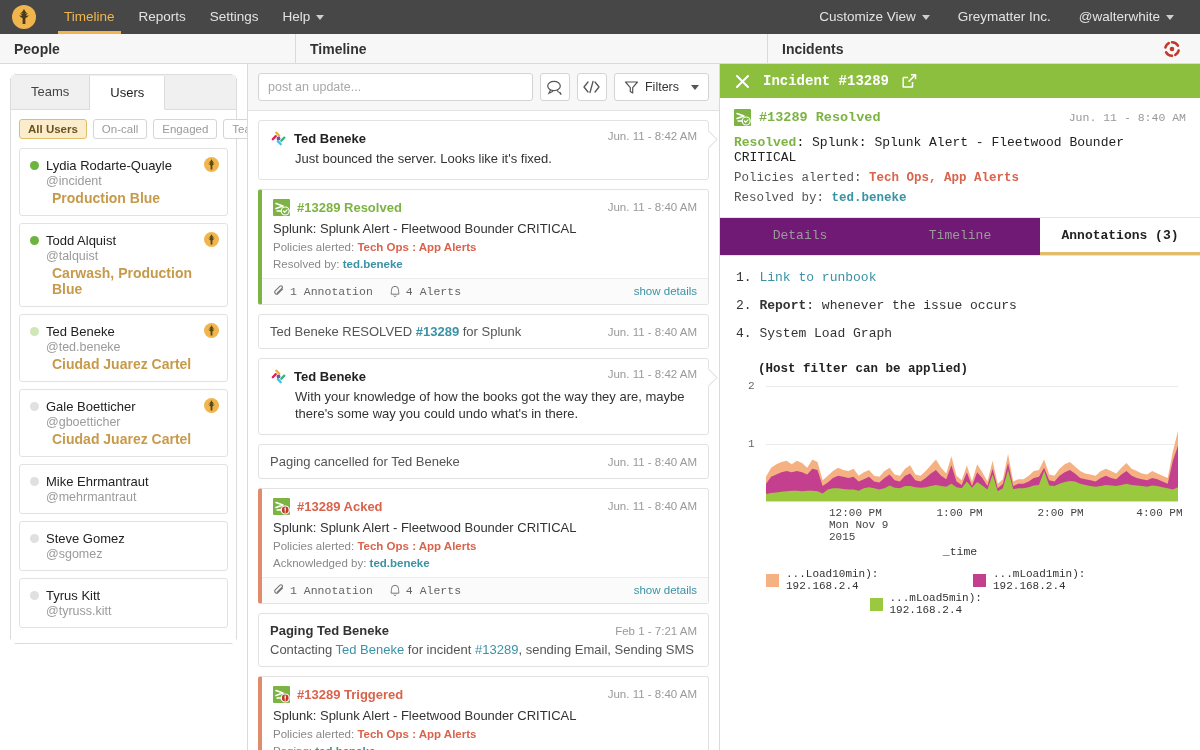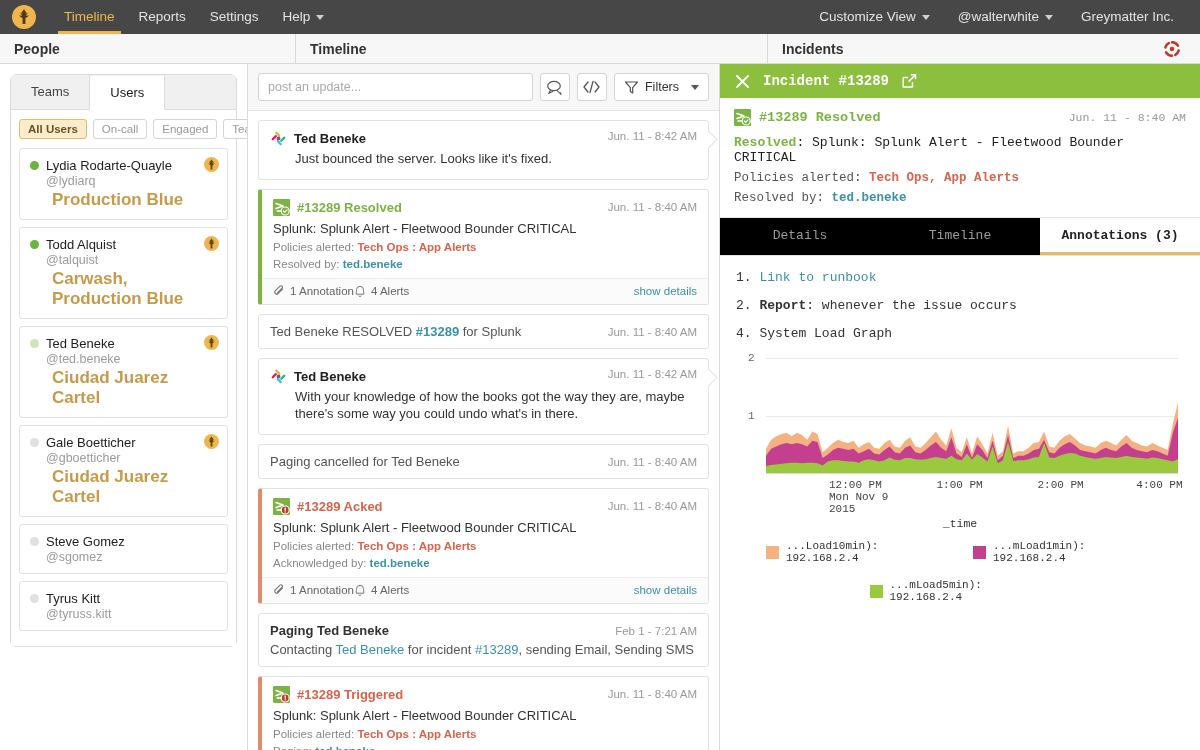--- a/index.html
+++ b/index.html
@@ -72,21 +72,21 @@
   .fbtn.active { background:#fbedcb; border-color:#e0bd6a; color:#6b5220; font-weight:bold; }
   .user-list { padding:0 8px 8px; background:#fff; }
   .user-card {
     border:1px solid #e2e2e2; border-radius:3px; background:#fff;
     padding:8px 10px 9px 10px; margin-bottom:7px; position:relative; cursor:pointer;
   }
   .dot { width:9px; height:9px; border-radius:50%; display:inline-block;
          margin-right:7px; vertical-align:middle; }
   .uname { font-size:13px; color:#222; display:inline-block; vertical-align:middle; }
   .uhandle { font-size:12.5px; color:#9b9b9b; margin-left:16px; margin-top:1px; }
-  .uteams { font-size:17px; color:#c79a4a; font-weight:bold; margin-left:16px; margin-top:2px;padding-left:6px; }
+  .uteams { font-size:14px; color:#c79a4a; font-weight:bold; margin-left:16px; margin-top:2px;padding-left:6px; }
   .ubadge {
     position:absolute; right:8px; top:8px; width:15px; height:15px; border-radius:50%;
     background:#f0b64d; display:flex; align-items:center; justify-content:center;
   }
 
   
   #timeline { width:472px; border-right:1px solid #dadada; background:#fff;
               display:flex; flex-direction:column; overflow:hidden; }
   .post-bar { display:flex; align-items:center; gap:7px; padding:9px 10px;
               background:#f7f7f7; border-bottom:1px solid #e2e2e2; }
@@ -138,21 +138,21 @@
   .inc-id.resolved  { color:#7cb342; }
   .inc-id.acked     { color:#d9634c; }
   .inc-id.triggered { color:#d9634c; }
   .inc-sub { font-size:13px; color:#333; margin-top:5px; }
   .inc-meta { font-size:11.5px; color:#888; margin-top:5px; }
   .inc-meta .pol { color:#d9634c; font-weight:bold; }
   .inc-meta .who { color:#3a92a5; font-weight:bold; }
   .inc-foot { border-top:1px solid #ececec; background:#fbfbfb; padding:6px 11px;
               display:flex; align-items:center; justify-content:space-between;
               font-size:11.5px; color:#666; }
-  .inc-foot .left { display:flex; gap:0; }
+  .inc-foot .left { display:flex; gap:16px;font-family:Liberation Mono, monospace; }
   .inc-foot .left span { display:flex; align-items:center; gap:5px; }
   .showdet { color:#3a92a5; cursor:pointer; }
   .sqic { width:17px; height:17px; flex:0 0 auto; }
 
   
   #incidents { flex:1; background:#fff; overflow:hidden; display:flex; flex-direction:column;font-family:Liberation Mono, monospace; }
   .inc-banner { background:#8dbf3f; color:#fff; height:34px; display:flex;
                 align-items:center; padding:0 14px; gap:12px; }
   .inc-banner .ttl { font-size:14px; font-weight:bold; }
   .x-ic, .ext-ic { cursor:pointer; display:flex; align-items:center; }
@@ -160,21 +160,21 @@
   .dt-head { display:flex; align-items:center; justify-content:space-between; }
   .dt-left { display:flex; align-items:center; }
   .dt-id { font-size:13.5px; font-weight:bold; color:#7cb342; margin-left:8px; }
   .dt-time { font-size:11.5px; color:#999; }
   .dt-line { font-size:13px; color:#222; margin-top:9px; }
   .dt-line .res { color:#7cb342; font-weight:bold; }
   .dt-meta { font-size:12.5px; color:#555; margin-top:6px; }
   .dt-meta .pol { color:#d9634c; font-weight:bold;text-align:right; }
   .dt-meta .who { color:#3a92a5; font-weight:bold; }
 
-  .itabs { display:flex; background:#000000; border-top:1px solid #e4e4e4;
+  .itabs { display:flex; background:#701a75; border-top:1px solid #e4e4e4;
            border-bottom:1px solid #e4e4e4; }
   .itab { flex:1; text-align:center; padding:10px 0 9px; font-size:13px;
           color:#9b9b9b; cursor:pointer; }
   .itab.active { color:#222; font-weight:bold; border-bottom:3px solid #e0bd6a;
                  background:#fff; }
 
   .ann-list { padding:14px 16px 4px; }
   .ann { font-size:13px; color:#333; margin-bottom:13px; }
   .ann .num { color:#333; }
   .ann a { color:#3a92a5; text-decoration:none; }
@@ -184,21 +184,21 @@
   .chart-wrap { padding:0 16px; }
   .chart-caption { font-size:12.5px; font-weight:bold; color:#222; margin:4px 0 10px 22px; }
   .chart-area { position:relative; height:115px; margin-left:30px; margin-right:6px; }
   .gridline { position:absolute; left:0; right:0; height:1px; background:#ebebeb; }
   .ylab { position:absolute; left:-18px; font-size:11px; color:#666; transform:translateY(-50%); }
   .chart-svg { position:absolute; left:0; top:0; width:100%; height:100%; }
   .xaxis { margin-left:30px; margin-right:6px; position:relative; height:48px; }
   .xtick { position:absolute; font-size:11px; color:#444; white-space:nowrap; }
   .xtick .d2, .xtick .d3 { display:block; }
   .xname { text-align:center; font-size:11.5px; color:#333; margin-top:-4px; }
-  .legend { display:flex; flex-wrap:wrap; justify-content:center; gap:15px 26px;
+  .legend { display:flex; flex-wrap:wrap; justify-content:center; gap:0 26px;
             margin-top:10px; padding:0 30px; }
   .lgi { display:flex; align-items:center; gap:7px; font-size:11px; color:#333;
          width:calc(50% - 13px); }
   .swatch { width:13px; height:13px; flex:0 0 auto; }
 </style>
 </head>
 <body>
 
 <div id="topnav">
   <div class="logo">
@@ -207,22 +207,22 @@
     </svg>
   </div>
   <div class="navlinks">
     <div class="navlink active"><span>Timeline</span></div>
     <div class="navlink"><span>Reports</span></div>
     <div class="navlink"><span>Settings</span></div>
     <div class="navlink"><span>Help</span><i class="caret"></i></div>
   </div>
   <div class="nav-right">
     <div class="navlink"><span>Customize View</span><i class="caret"></i></div>
+    <div class="navlink"><span>Greymatter Inc.</span></div>
     <div class="navlink"><span>@walterwhite</span><i class="caret"></i></div>
-    <div class="navlink"><span>Greymatter Inc.</span></div>
   </div>
 </div>
 
 <div id="colheads">
   <div class="colhead people">
       <span>People</span>
     </div>
   <div class="colhead timeline">
       <span>Timeline</span>
     </div>
@@ -248,40 +248,41 @@
         <div class="ptab"><span>Teams</span></div>
         <div class="ptab active"><span>Users</span></div>
       </div>
       <div class="filters-row">
         <div class="fbtn active"><span>All Users</span></div>
         <div class="fbtn"><span>On-call</span></div>
         <div class="fbtn"><span>Engaged</span></div>
         <div class="fbtn"><span>Teammates</span></div>
       </div>
       <div class="user-list" id="user-list">
-          <div class="user-card"><span class="dot" style="background:#6cb33f"></span><span class="uname">Lydia Rodarte-Quayle</span><div class="uhandle">@lydiarq</div><div class="uteams">Production Blue</div><span class="ubadge">
+          <div class="user-card"><span class="dot" style="background:#6cb33f"></span><span class="uname">Lydia Rodarte-Quayle</span><div class="uhandle">@incident</div><div class="uteams">Production Blue</div><span class="ubadge">
               <svg width="9" height="11" viewBox="0 0 9 11">
                 <path d="M4.5 0 C4 1.4 3.4 2.1 2.7 2.8 C3.2 2.8 3.5 3 3.9 3.5 L1.9 2.8 C2.6 3.5 2.9 4.2 3.2 4.9 L1.3 4.3 C2 5.1 2.7 5.8 3.6 6.4 L3.6 10.4 L5.4 10.4 L5.4 6.4 C6.3 5.8 7 5.1 7.7 4.3 L5.8 4.9 C6.1 4.2 6.4 3.5 7.1 2.8 L5.1 3.5 C5.5 3 5.8 2.8 6.3 2.8 C5.6 2.1 5 1.4 4.5 0 Z" fill="#5b4718"></path>
               </svg>
             </span></div>
           <div class="user-card"><span class="dot" style="background:#6cb33f"></span><span class="uname">Todd Alquist</span><div class="uhandle">@talquist</div><div class="uteams">Carwash, Production Blue</div><span class="ubadge">
               <svg width="9" height="11" viewBox="0 0 9 11">
                 <path d="M4.5 0 C4 1.4 3.4 2.1 2.7 2.8 C3.2 2.8 3.5 3 3.9 3.5 L1.9 2.8 C2.6 3.5 2.9 4.2 3.2 4.9 L1.3 4.3 C2 5.1 2.7 5.8 3.6 6.4 L3.6 10.4 L5.4 10.4 L5.4 6.4 C6.3 5.8 7 5.1 7.7 4.3 L5.8 4.9 C6.1 4.2 6.4 3.5 7.1 2.8 L5.1 3.5 C5.5 3 5.8 2.8 6.3 2.8 C5.6 2.1 5 1.4 4.5 0 Z" fill="#5b4718"></path>
               </svg>
             </span></div>
           <div class="user-card"><span class="dot" style="background:#cfe6b8"></span><span class="uname">Ted Beneke</span><div class="uhandle">@ted.beneke</div><div class="uteams">Ciudad Juarez Cartel</div><span class="ubadge">
               <svg width="9" height="11" viewBox="0 0 9 11">
                 <path d="M4.5 0 C4 1.4 3.4 2.1 2.7 2.8 C3.2 2.8 3.5 3 3.9 3.5 L1.9 2.8 C2.6 3.5 2.9 4.2 3.2 4.9 L1.3 4.3 C2 5.1 2.7 5.8 3.6 6.4 L3.6 10.4 L5.4 10.4 L5.4 6.4 C6.3 5.8 7 5.1 7.7 4.3 L5.8 4.9 C6.1 4.2 6.4 3.5 7.1 2.8 L5.1 3.5 C5.5 3 5.8 2.8 6.3 2.8 C5.6 2.1 5 1.4 4.5 0 Z" fill="#5b4718"></path>
               </svg>
             </span></div>
           <div class="user-card"><span class="dot" style="background:#e0e0e0"></span><span class="uname">Gale Boetticher</span><div class="uhandle">@gboetticher</div><div class="uteams">Ciudad Juarez Cartel</div><span class="ubadge">
               <svg width="9" height="11" viewBox="0 0 9 11">
                 <path d="M4.5 0 C4 1.4 3.4 2.1 2.7 2.8 C3.2 2.8 3.5 3 3.9 3.5 L1.9 2.8 C2.6 3.5 2.9 4.2 3.2 4.9 L1.3 4.3 C2 5.1 2.7 5.8 3.6 6.4 L3.6 10.4 L5.4 10.4 L5.4 6.4 C6.3 5.8 7 5.1 7.7 4.3 L5.8 4.9 C6.1 4.2 6.4 3.5 7.1 2.8 L5.1 3.5 C5.5 3 5.8 2.8 6.3 2.8 C5.6 2.1 5 1.4 4.5 0 Z" fill="#5b4718"></path>
               </svg>
             </span></div>
+          <div class="user-card"><span class="dot" style="background:#e0e0e0"></span><span class="uname">Mike Ehrmantraut</span><div class="uhandle">@mehrmantraut</div></div>
           <div class="user-card"><span class="dot" style="background:#e0e0e0"></span><span class="uname">Steve Gomez</span><div class="uhandle">@sgomez</div></div>
           <div class="user-card"><span class="dot" style="background:#e0e0e0"></span><span class="uname">Tyrus Kitt</span><div class="uhandle">@tyruss.kitt</div></div>
         </div>
     </div>
   </div>
 
   <div id="timeline">
     <div class="post-bar">
       <input class="post-input" placeholder="post an update..." style="">
       <div class="iconbtn">
@@ -506,20 +507,21 @@
       <div class="itab active"><span>Annotations (3)</span></div>
     </div>
 
     <div class="ann-list" id="ann-list">
         <div class="ann"><span class="num">1.</span> <a href="#">Link to runbook</a></div>
         <div class="ann"><span class="num">2.</span> <span class="lbl">Report</span><span>: whenever the issue occurs</span></div>
         <div class="ann"><span class="num">4.</span> <span>System Load Graph</span></div>
       </div>
 
     <div class="chart-wrap">
+      <div class="chart-caption">(Host filter can be applied)</div>
       <div class="chart-area" id="chart-area">
           <div class="gridline" style="top: 57.5px;"></div>
           <div class="ylab" style="top: 57.5px;">1</div>
           <div class="gridline" style="top: 0px;"></div>
           <div class="ylab" style="top: 0px;">2</div>
           <div class="gridline" style="top: 115px; background: rgb(216, 216, 216);"></div>
           <svg class="chart-svg" viewBox="0 0 100 115" preserveAspectRatio="none">
             <path d="M 0 115 L 0.000 90.85 L 1.250 81.65 L 2.500 78.20 L 3.750 75.90 L 5.000 74.75 L 6.250 78.20 L 7.500 74.75 L 8.750 77.05 L 10.000 81.65 L 11.250 73.60 L 12.500 75.90 L 13.750 94.30 L 15.000 89.70 L 16.250 85.10 L 17.500 81.65 L 18.750 83.95 L 20.000 85.10 L 21.250 82.80 L 22.500 89.70 L 23.750 86.25 L 25.000 83.95 L 26.250 89.70 L 27.500 90.85 L 28.750 85.10 L 30.000 81.65 L 31.250 88.55 L 32.500 89.70 L 33.750 82.80 L 35.000 79.35 L 36.250 88.55 L 37.500 89.70 L 38.750 85.10 L 40.000 79.35 L 41.250 73.60 L 42.500 81.65 L 43.750 87.40 L 45.000 70.15 L 46.250 89.70 L 47.500 94.30 L 48.750 79.35 L 50.000 95.45 L 51.250 78.20 L 52.500 86.25 L 53.750 95.45 L 55.000 74.75 L 56.250 97.75 L 57.500 93.15 L 58.750 67.85 L 60.000 95.45 L 61.250 93.15 L 62.500 93.15 L 63.750 89.70 L 65.000 85.10 L 66.250 83.95 L 67.500 73.60 L 68.750 88.55 L 70.000 89.70 L 71.250 82.80 L 72.500 78.20 L 73.750 75.90 L 75.000 80.50 L 76.250 85.10 L 77.500 87.40 L 78.750 88.55 L 80.000 89.70 L 81.250 85.10 L 82.500 82.80 L 83.750 85.10 L 85.000 87.40 L 86.250 81.65 L 87.500 77.05 L 88.750 82.80 L 90.000 85.10 L 91.250 87.40 L 92.500 88.55 L 93.750 85.10 L 95.000 87.40 L 96.250 89.70 L 97.500 92.00 L 98.750 65.55 L 100.000 44.85 L 100 115 Z" fill="#f6b183"></path>
             <path d="M 0 115 L 0.000 97.75 L 1.250 90.85 L 2.500 88.55 L 3.750 86.25 L 5.000 85.10 L 6.250 86.25 L 7.500 85.10 L 8.750 86.25 L 10.000 88.55 L 11.250 82.80 L 12.500 83.95 L 13.750 100.05 L 15.000 96.60 L 16.250 92.00 L 17.500 89.70 L 18.750 90.85 L 20.000 92.00 L 21.250 90.85 L 22.500 95.45 L 23.750 93.15 L 25.000 90.85 L 26.250 95.45 L 27.500 96.60 L 28.750 92.00 L 30.000 88.55 L 31.250 94.30 L 32.500 95.45 L 33.750 89.70 L 35.000 87.40 L 36.250 94.30 L 37.500 95.45 L 38.750 92.00 L 40.000 87.40 L 41.250 83.95 L 42.500 89.70 L 43.750 93.15 L 45.000 79.35 L 46.250 95.45 L 47.500 98.90 L 48.750 86.25 L 50.000 100.05 L 51.250 86.25 L 52.500 92.00 L 53.750 100.05 L 55.000 82.80 L 56.250 102.35 L 57.500 97.75 L 58.750 77.05 L 60.000 100.05 L 61.250 97.75 L 62.500 97.75 L 63.750 95.45 L 65.000 92.00 L 66.250 90.85 L 67.500 81.65 L 68.750 94.30 L 70.000 95.45 L 71.250 89.70 L 72.500 86.25 L 73.750 83.95 L 75.000 87.40 L 76.250 92.00 L 77.500 93.15 L 78.750 94.30 L 80.000 95.45 L 81.250 92.00 L 82.500 89.70 L 83.750 92.00 L 85.000 93.15 L 86.250 88.55 L 87.500 85.10 L 88.750 89.70 L 90.000 92.00 L 91.250 93.15 L 92.500 94.30 L 93.750 92.00 L 95.000 93.15 L 96.250 95.45 L 97.500 97.75 L 98.750 74.75 L 100.000 59.80 L 100 115 Z" fill="#c4408e"></path>
             <path d="M 0 115 L 0.000 108.10 L 1.250 106.95 L 2.500 106.38 L 3.750 105.80 L 5.000 105.22 L 6.250 104.65 L 7.500 104.65 L 8.750 105.22 L 10.000 104.65 L 11.250 104.65 L 12.500 105.22 L 13.750 107.53 L 15.000 103.50 L 16.250 102.35 L 17.500 102.35 L 18.750 102.92 L 20.000 103.50 L 21.250 103.50 L 22.500 104.65 L 23.750 102.35 L 25.000 101.20 L 26.250 102.35 L 27.500 103.50 L 28.750 102.35 L 30.000 99.47 L 31.250 101.78 L 32.500 102.35 L 33.750 100.05 L 35.000 100.05 L 36.250 101.20 L 37.500 101.78 L 38.750 101.20 L 40.000 100.05 L 41.250 98.90 L 42.500 100.05 L 43.750 100.63 L 45.000 97.75 L 46.250 101.20 L 47.500 102.35 L 48.750 95.45 L 50.000 101.78 L 51.250 96.03 L 52.500 99.47 L 53.750 103.50 L 55.000 88.55 L 56.250 105.22 L 57.500 102.35 L 58.750 83.95 L 60.000 102.92 L 61.250 102.35 L 62.500 102.35 L 63.750 101.20 L 65.000 99.47 L 66.250 98.90 L 67.500 85.10 L 68.750 99.47 L 70.000 100.05 L 71.250 97.75 L 72.500 96.03 L 73.750 94.88 L 75.000 95.45 L 76.250 97.75 L 77.500 98.90 L 78.750 100.05 L 80.000 100.63 L 81.250 100.05 L 82.500 98.90 L 83.750 99.47 L 85.000 100.05 L 86.250 98.90 L 87.500 97.75 L 88.750 98.90 L 90.000 99.47 L 91.250 100.05 L 92.500 100.63 L 93.750 99.47 L 95.000 100.05 L 96.250 101.20 L 97.500 102.35 L 98.750 103.50 L 100.000 101.20 L 100 115 Z" fill="#9ac93f"></path>

